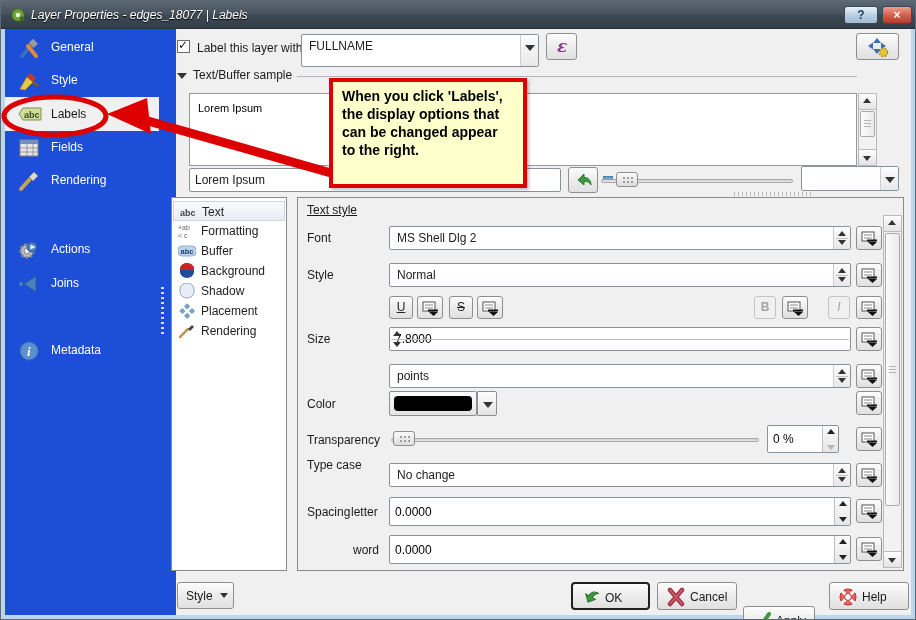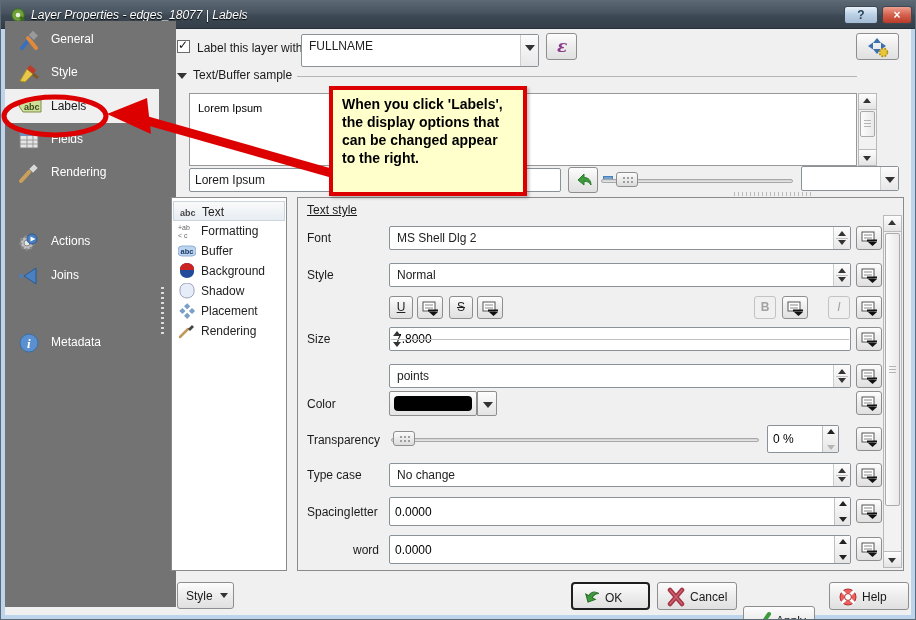--- a/index.html
+++ b/index.html
@@ -14,21 +14,21 @@
     background:linear-gradient(#5b6773,#47535f 45%,#3c4853 55%,#333e48);
     border-bottom:1px solid #26303a; color:#fff; }
   .titlebar .title { position:absolute; left:30px; top:7px; font-size:12px; text-shadow:0 1px 1px #000;font-style:italic; }
   .cap-btn { position:absolute; top:5px; height:18px; border-radius:3px; border:1px solid #3c4854;
     text-align:center; font-weight:bold; font-size:12px; line-height:16px; cursor:default; }
   .help-btn { left:843px; width:34px; background:linear-gradient(#e9f2fa,#b9cfe4 50%,#a3bcd4); color:#274257; }
   .close-btn { left:881px; width:30px; background:linear-gradient(#f0a090,#d4614c 50%,#b83a28); color:#fff; }
   .frame-strip { background:#bcd4ec; }
 
   
-  .sidebar { left:4px; top:20px; width:171px; height:586px; background:#737373; }
+  .sidebar { left:4px; top:28px; width:171px; height:586px; background:#1d4ed8; }
   .side-item { position:absolute; left:0; width:154px; height:33px; color:#fff; cursor:pointer; }
   .side-item .lbl { position:absolute; left:46px; top:9px; }
   .side-item svg { position:absolute; left:12px; top:5px; }
   .side-item.sel { background:#f0f0f0; color:#1a1a1a; }
 
   
   .txt { color:#1a1a1a; }
   .white-box { background:#fff; border:1px solid #989898; }
   .combo { background:#fff; border:1px solid #8a9299; border-radius:2px; position:absolute; }
   .combo .val { position:absolute; left:7px; top:4px; font-size:12px; white-space:nowrap; }
@@ -76,21 +76,21 @@
   
   .groove { position:absolute; height:4px; background:linear-gradient(#cfcfcf,#e9e9e9); border:1px solid #a8a8a8; border-radius:2px; }
   .handle { position:absolute; width:22px; height:15px; border:1px solid #8e8e8e; border-radius:3px;
      background:linear-gradient(#fbfbfb,#dcdcdc); }
   .handle .dots { position:absolute; left:5px; top:3px; width:12px; height:9px;
      background-image:radial-gradient(#9f9f9f 1px,transparent 1.2px); background-size:4px 4px; }
 
   
   .callout { left:328px; top:77px; width:198px; height:110px; background:#ffffcc;
      border:4px solid #dd0000; z-index:55; padding:6px 9px; font-weight:bold; font-size:14px;
-     line-height:1.28; color:#000; box-shadow:2px 2px 3px rgba(0,0,0,.25);margin-top:8px; }
+     line-height:1.28; color:#000; box-shadow:2px 2px 3px rgba(0,0,0,.25); }
   #overlay { position:absolute; left:0; top:0; width:916px; height:620px; z-index:60; pointer-events:none; }
 
   
   .tabs-box { left:170px; top:196px; width:116px; height:374px; background:#fff; border:1px solid #8a8a8a; }
   .tab-item { position:absolute; left:1px; width:112px; height:20px; cursor:pointer; }
   .tab-item .lbl { position:absolute; left:28px; top:3px; }
   .tab-item svg { position:absolute; left:5px; top:2px; }
   .tab-item.sel { background:linear-gradient(#fafafa,#e7edf3); border:1px solid #cdd6de; }
 
   .panel { left:296px; top:196px; width:607px; height:374px; border:1px solid #8a8a8a; background:#f0f0f0; }
@@ -458,21 +458,21 @@
   <div class="btn dd" style="left:855px;top:426px;height:24px">
     <svg style="position:absolute;left:4px;top:4px" width="17" height="15" viewBox="0 0 17 15">
       <rect x="1" y="1" width="12" height="9" fill="#fff" stroke="#555"></rect>
         <line x1="3" y1="4" x2="11" y2="4" stroke="#888"></line>
         <line x1="3" y1="7" x2="11" y2="7" stroke="#888"></line>
       <rect x="6" y="8.5" width="10" height="2" fill="#111"></rect>
         <polygon points="7,11 16,11 11.5,15" fill="#111"></polygon>
     </svg>
   </div>
 
-  <span class="rowlbl" style="left:306px;top:467px">Type case</span>
+  <span class="rowlbl" style="left:306px;top:457px">Type case</span>
   <div class="combo" style="left:388px;top:462px;width:462px;height:24px">
     <span class="val">No change</span>
     <span class="spinzone">
         <span class="tri-up-s"></span>
         <span class="spin-mid"></span>
         <span class="tri-dn-s"></span>
       </span>
   </div>
   <div class="btn dd" style="left:855px;top:462px;height:24px">
     <svg style="position:absolute;left:4px;top:4px" width="17" height="15" viewBox="0 0 17 15">

